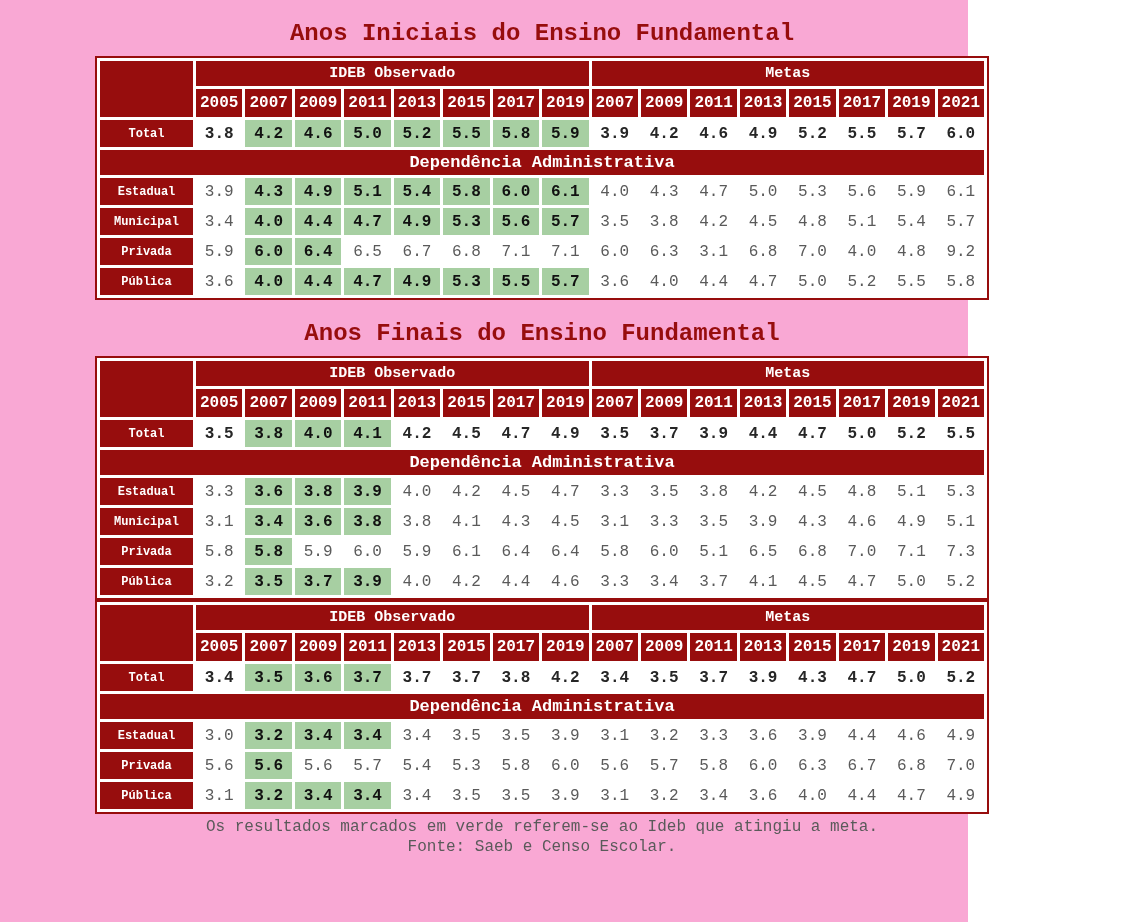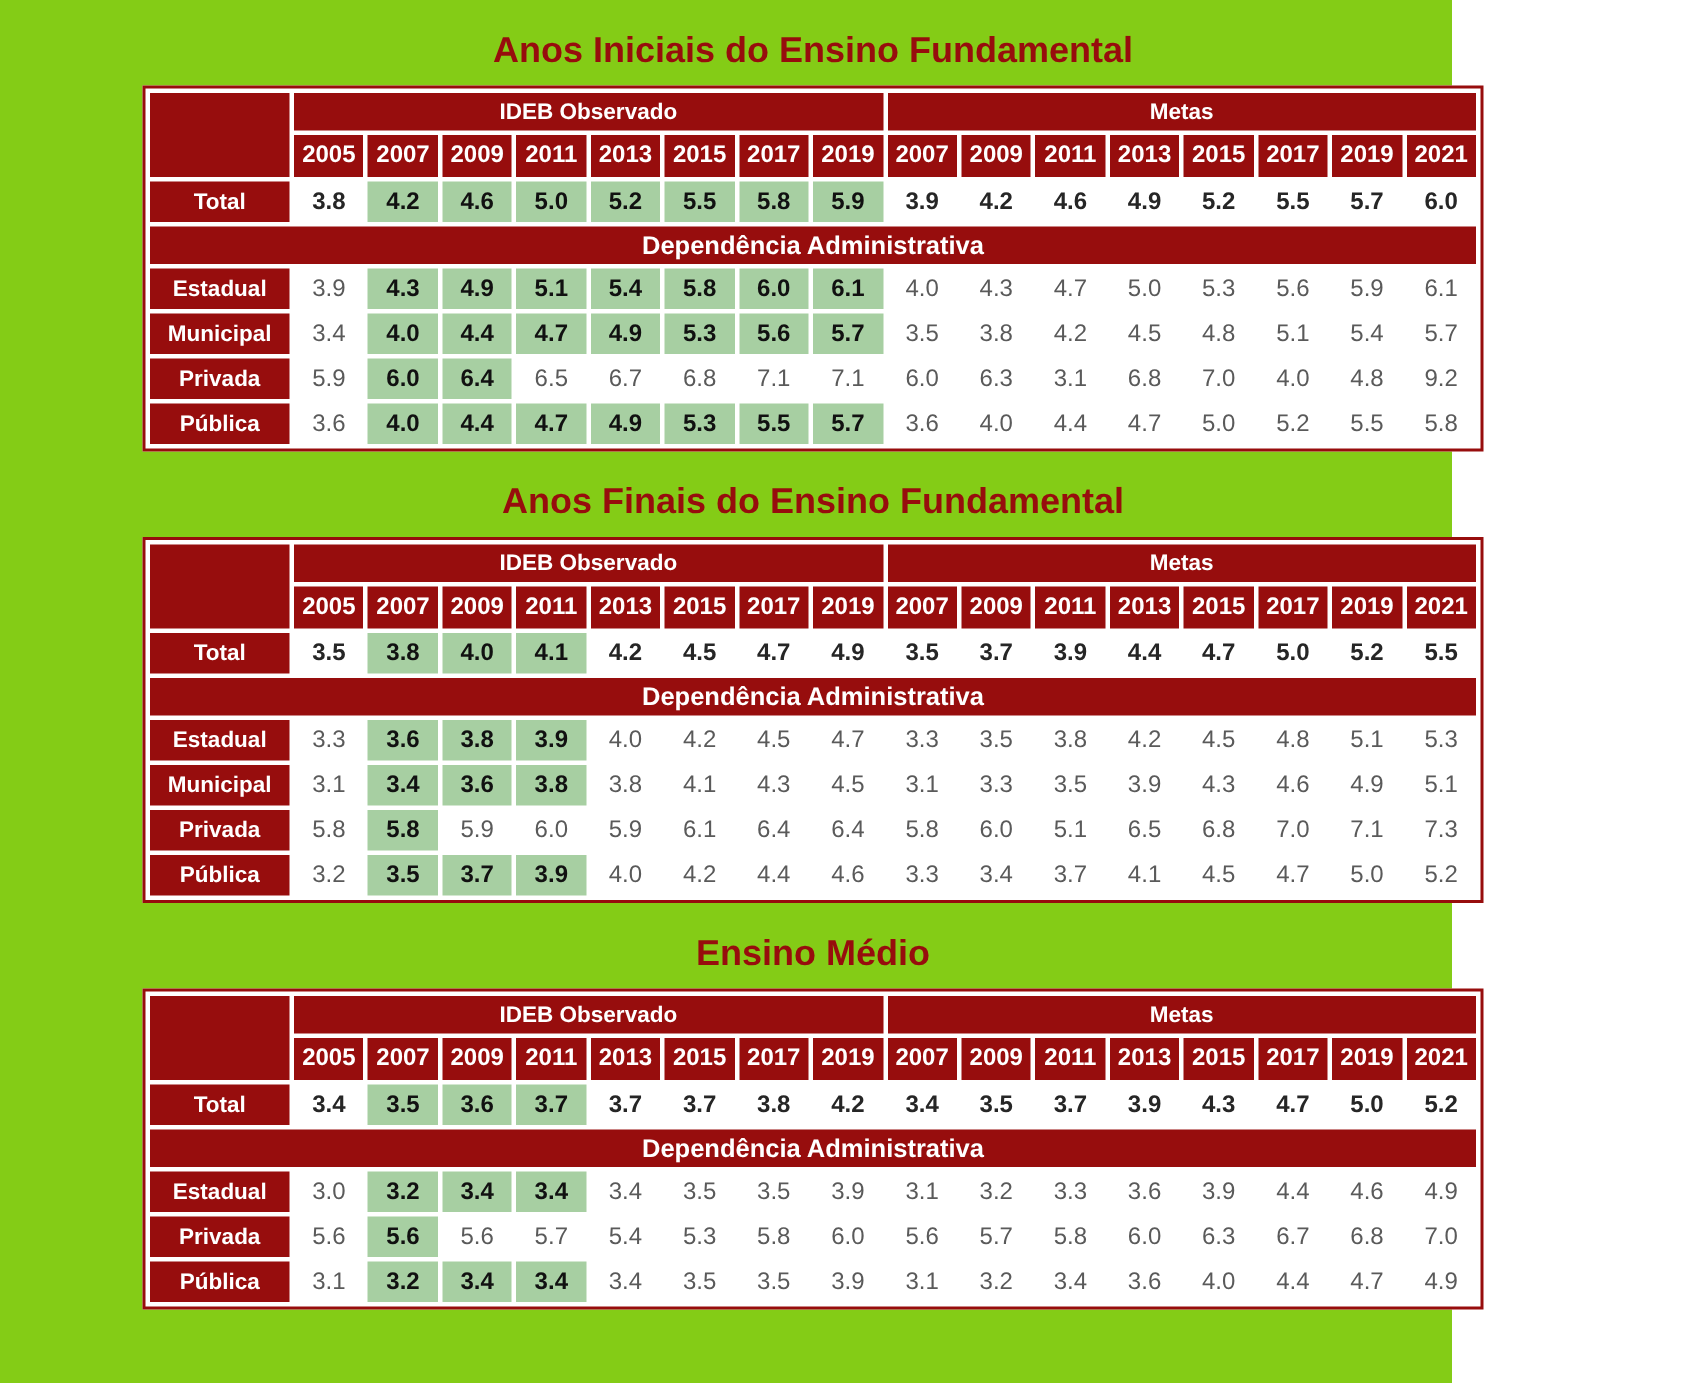--- a/index.html
+++ b/index.html
@@ -11,21 +11,22 @@
   *{box-sizing:border-box;}
   body{
     margin:0;
     background:#ffffff;
     font-family:"Liberation Sans","DejaVu Sans",sans-serif;
   }
   .page{
     width:968px;
     min-height:922px;
     padding-top:6px;
-    background:#84cc16;
+    background:#f9a8d4;
+    font-family:Liberation Mono, monospace;
   }
   .content{
     width:894px;
     margin-left:95px;
   }
   .table-title{
     color:var(--red);
     font-size:24px;
     font-weight:bold;
     text-align:center;
@@ -54,21 +55,21 @@
     color:#ffffff;
     font-weight:bold;
   }
   .corner-cell{background:var(--red);}
   .group-cell{height:25px;font-size:15px;}
   .year-cell{height:28px;font-size:16px;margin-top:20px;}
   .label-cell{
     background:var(--red);
     color:#ffffff;
     font-weight:bold;
-    font-size:15px;
+    font-size:12px;
     height:27px;
   }
   .divider-cell{
     background:var(--red);
     color:#ffffff;
     font-weight:bold;
     font-size:17px;
     height:25px;
   }
   .val{
@@ -389,21 +390,20 @@
                 <td class="val">4.1</td>
                 <td class="val">4.5</td>
                 <td class="val">4.7</td>
                 <td class="val">5.0</td>
                 <td class="val">5.2</td>
               </tr>
             </tbody>
           </table>
         </div>
         <div class="table-section">
-          <h2 class="table-title">Ensino Médio</h2>
           <table class="ideb-table">
             <colgroup>
               <col style="width: 93px;">
               <col>
               <col>
               <col>
               <col>
               <col>
               <col>
               <col>
@@ -517,14 +517,18 @@
                 <td class="val">3.6</td>
                 <td class="val">4.0</td>
                 <td class="val">4.4</td>
                 <td class="val">4.7</td>
                 <td class="val">4.9</td>
               </tr>
             </tbody>
           </table>
         </div>
       </div>
+    <div class="footer">
+      <div>Os resultados marcados em verde referem-se ao Ideb que atingiu a meta.</div>
+      <div>Fonte: Saeb e Censo Escolar.</div>
+    </div>
   </div>
 </div>
 
 </body></html>

